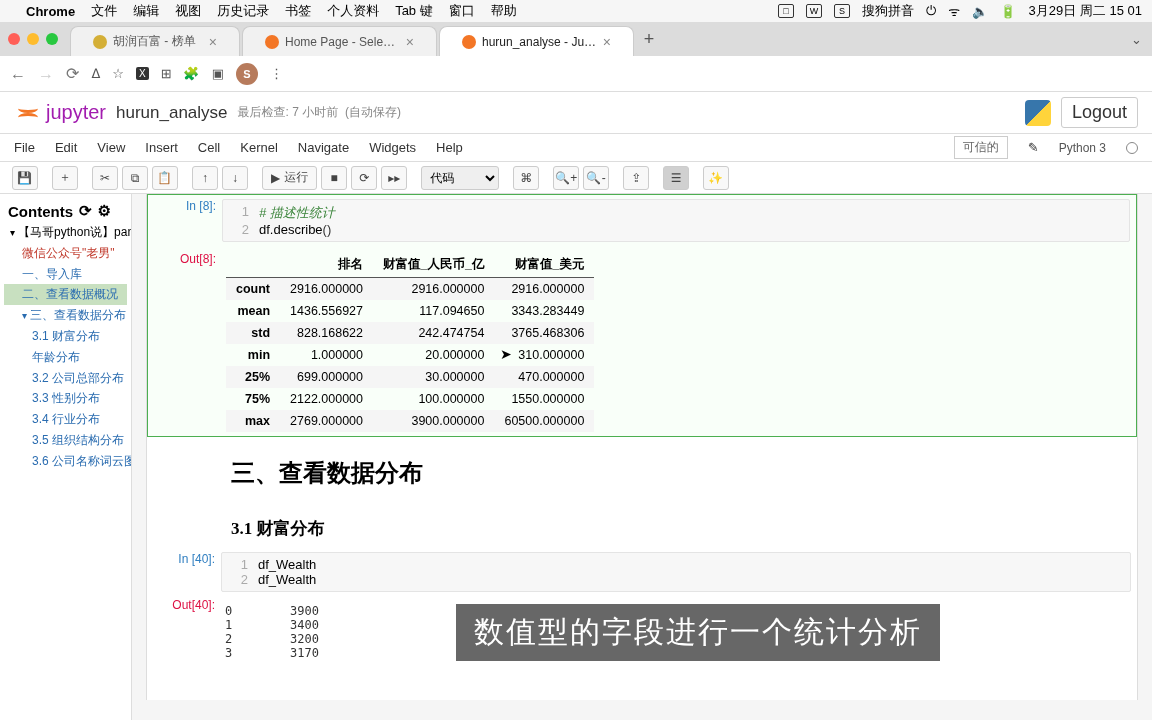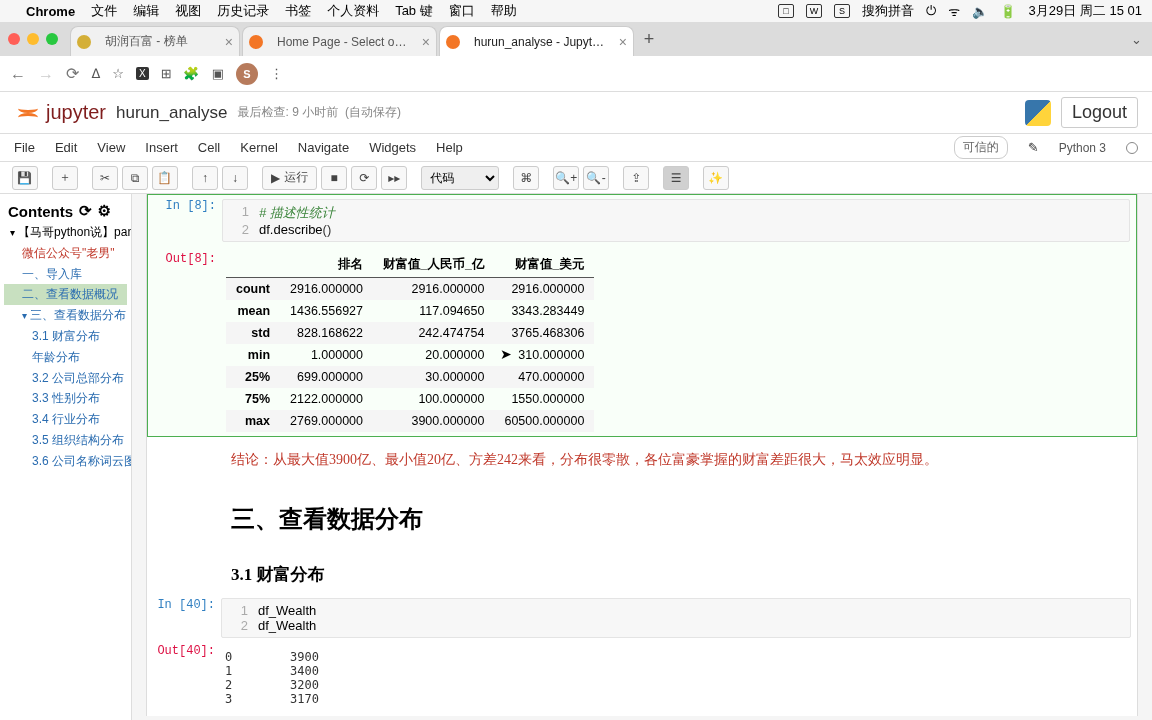--- a/index.html
+++ b/index.html
@@ -11,21 +11,21 @@
 .mac-menubar .appname { font-weight: 600; }
 .mac-menubar .spacer { flex:1; }
 .mac-menubar .right { display:flex; gap:12px; align-items:center; }
 .mac-menubar .iconbox { width:16px; height:14px; border:1px solid #333; border-radius:2px; display:flex; align-items:center; justify-content:center; font-size:9px;}
 
 
 .chrome-tabs { height: 34px; background:#dcdcdc; display:flex; align-items:flex-end; padding-left:8px; }
 .traffic { display:flex; gap:7px; align-self:center; margin-right:12px;}
 .dot { width:12px;height:12px;border-radius:50%; }
 .dot.red{background:#ff5f57;} .dot.yellow{background:#febc2e;} .dot.green{background:#28c840;}
-.tab { height:30px; background:#f1f1f1; border-radius:8px 8px 0 0; padding:0 6px; display:flex; align-items:center; gap:14px; font-size:12px; margin-right:2px; min-width:170px; max-width:195px; color:#555; border:1px solid #ccc; border-bottom:none;}
+.tab { height:30px; background:#f1f1f1; border-radius:8px 8px 0 0; padding:0 22px; display:flex; align-items:center; gap:6px; font-size:12px; margin-right:2px; min-width:170px; max-width:195px; color:#555; border:1px solid #ccc; border-bottom:none;}
 .tab.active { background:#fff; color:#222;}
 .tab .favicon { width:14px;height:14px; border-radius:50%; background:#888;}
 .tab .title { flex:1; overflow:hidden; white-space:nowrap; text-overflow:ellipsis;}
 .tab .close { color:#888; font-size:14px;}
 .newtab { width:26px; height:26px; display:flex; align-items:center; justify-content:center; color:#555; font-size:18px; align-self:center;}
 .tabs-right { flex:1; display:flex; justify-content:flex-end; padding-right:10px; align-self:center;}
 
 .addr-bar { height:36px; background:#fff; border-bottom:1px solid #ddd; display:flex; align-items:center; padding:0 10px; gap:12px;}
 .addr-bar .nav { color:#777; font-size:16px;}
 .addr-bar .nav.disabled{ color:#ccc;}
@@ -33,30 +33,30 @@
 .addr-icons { display:flex; gap:12px; align-items:center; color:#555;}
 .user-avatar { width:22px;height:22px;border-radius:50%; background:#b77b5c; color:#fff; display:flex;align-items:center;justify-content:center; font-size:11px; font-weight:600;}
 
 
 .jp-header { height:42px; background:#fff; border-bottom:1px solid #ddd; display:flex; align-items:center; padding:0 14px; gap:10px;}
 .jp-logo { display:flex; align-items:center; gap:4px;}
 .jp-logo-icon { width:28px;height:28px; position:relative;}
 .jp-logo-icon::before,.jp-logo-icon::after{content:"";position:absolute;left:4px;width:20px;height:6px;border-radius:50%;}
 .jp-logo-icon::before{top:5px;border-bottom:3px solid #f37626;}
 .jp-logo-icon::after{bottom:5px;border-top:3px solid #f37626;}
-.jp-logo-text{font-size:20px;color:#7f1d1d;letter-spacing:0;}
+.jp-logo-text{font-size:20px;color:#a21caf;letter-spacing:0;}
 .nb-name { font-size:17px; color:#333; }
 .nb-checkpoint { font-size:12px; color:#888; }
 .jp-header .spacer{flex:1;}
 .py-logo{width:26px;height:26px;background:linear-gradient(135deg,#3776ab 50%,#ffd43b 50%);border-radius:4px;}
 .logout { border:1px solid #ccc; padding:4px 10px; border-radius:3px; font-size:18px; color:#333; background:#fff;}
 
 .jp-menubar { height:28px; background:#fff; border-bottom:1px solid #ddd; display:flex; align-items:center; padding:0 14px; gap:20px; font-size:13px; color:#333;}
 .jp-menubar .spacer{flex:1;}
-.trusted { border:1px solid #ccc; padding:2px 8px; border-radius:9px; color:#666; font-size:12px;}
+.trusted { border:1px solid #ccc; padding:2px 8px; border-radius:0; color:#666; font-size:12px;}
 .kernel-name { font-size:12px; color:#555;}
 .kernel-ind { width:12px;height:12px;border:1px solid #888;border-radius:50%; display:inline-block;}
 
 .jp-toolbar { height:32px; background:#fff; border-bottom:1px solid #ddd; display:flex; align-items:center; padding:0 12px; gap:4px;}
 .tbtn { width:26px;height:24px;border:1px solid #ccc;border-radius:3px;background:#f8f8f8;display:flex;align-items:center;justify-content:center;font-size:12px;color:#444;}
 .tbtn.wide{width:auto;padding:0 8px;gap:4px;}
 .tbtn.active{background:#d0d0d0;}
 .tsep{width:6px;}
 .celltype{height:24px;border:1px solid #ccc;border-radius:3px;font-size:12px;padding:0 4px;width:78px;}
 
@@ -73,21 +73,21 @@
 .sidebar li.linked{color:#2a6cb0;}
 .sidebar .red{color:#c0392b;}
 .sidebar .caret::before{content:"▸";margin-right:3px;font-size:10px;}
 .sidebar .caret.open::before{content:"▾";}
 
 .notebook { flex:1; background:#f5f5f5; overflow:auto; padding: 0 10px 20px 10px; position:relative;}
 .nb-inner { background:#fff; border-left:1px solid #ddd; border-right:1px solid #ddd; margin:0 4px; padding:0; min-height:100%;}
 
 .cell { padding:4px 6px 4px 6px; }
 .cell.selected { border:1px solid #4caf50; background:#f9fff9; }
-.prompt { width:68px; text-align:right; font-family:Liberation Mono, monospace; font-size:12px; color:#307fc1; padding-right:6px; flex-shrink:0;}
+.prompt { width:68px; text-align:right; font-family:Liberation Sans, sans-serif; font-size:12px; color:#307fc1; padding-right:6px; flex-shrink:0;}
 .prompt.out{color:#d14;}
 .row { display:flex; align-items:flex-start; }
 .code-input { flex:1; border:1px solid #e4e4e4; border-radius:2px; padding:4px 8px; font-family: Menlo, monospace; font-size:13px; background:#f7f7f7;}
 .code-line{display:flex;}
 .ln{color:#aaa;width:18px;text-align:right;margin-right:10px;user-select:none;}
 .comment{color:#3a843a;font-style:italic;}
 .punct{color:#333;}
 
 .output-area { padding:6px 0 6px 74px; font-family: Menlo, monospace; font-size:12px; color:#333; white-space:pre;}
 
@@ -175,21 +175,21 @@
     <span>⋮</span>
   </div>
 </div>
 
 <div class="jp-header">
   <div class="jp-logo">
     <div class="jp-logo-icon"></div>
     <span class="jp-logo-text">jupyter</span>
   </div>
   <span class="nb-name">hurun_analyse</span>
-  <span class="nb-checkpoint"><span>最后检查: 9 小时前</span> &nbsp;<span>(自动保存)</span></span>
+  <span class="nb-checkpoint"><span>最后检查: 7 小时前</span> &nbsp;<span>(自动保存)</span></span>
   <span class="spacer"></span>
   <div class="py-logo"></div>
   <button class="logout">Logout</button>
 </div>
 
 <div class="jp-menubar">
   <span>File</span>
   <span>Edit</span>
   <span>View</span>
   <span>Insert</span>
@@ -332,21 +332,20 @@
                     <td>3900.000000</td>
                     <td>60500.000000</td>
                   </tr>
                 </tbody>
             </table>
             <span class="cursor-arrow" style="left:278px;top:94px;">➤</span>
           </div>
         </div>
       </div>
 
-      <div class="md-red">结论：从最大值3900亿、最小值20亿、方差242来看，分布很零散，各位富豪掌握的财富差距很大，马太效应明显。</div>
       <div class="md-h2">三、查看数据分布</div>
       <div class="md-h3">3.1 财富分布</div>
 
       <div class="cell">
         <div class="row">
           <div class="prompt">In [40]:</div>
           <div class="code-input">
             <div class="code-line">
                 <span class="ln">1</span>
                 <span>df_Wealth</span>
@@ -360,14 +359,15 @@
         <div class="row" style="margin-top:6px;">
           <div class="prompt out">Out[40]:</div>
           <div class="output-area" style="padding-left:4px;" id="series-out">0        3900
 1        3400
 2        3200
 3        3170</div>
         </div>
       </div>
     </div>
 
+    <div class="caption-overlay">数值型的字段进行一个统计分析</div>
   </div>
 </div>
 
 </body></html>

